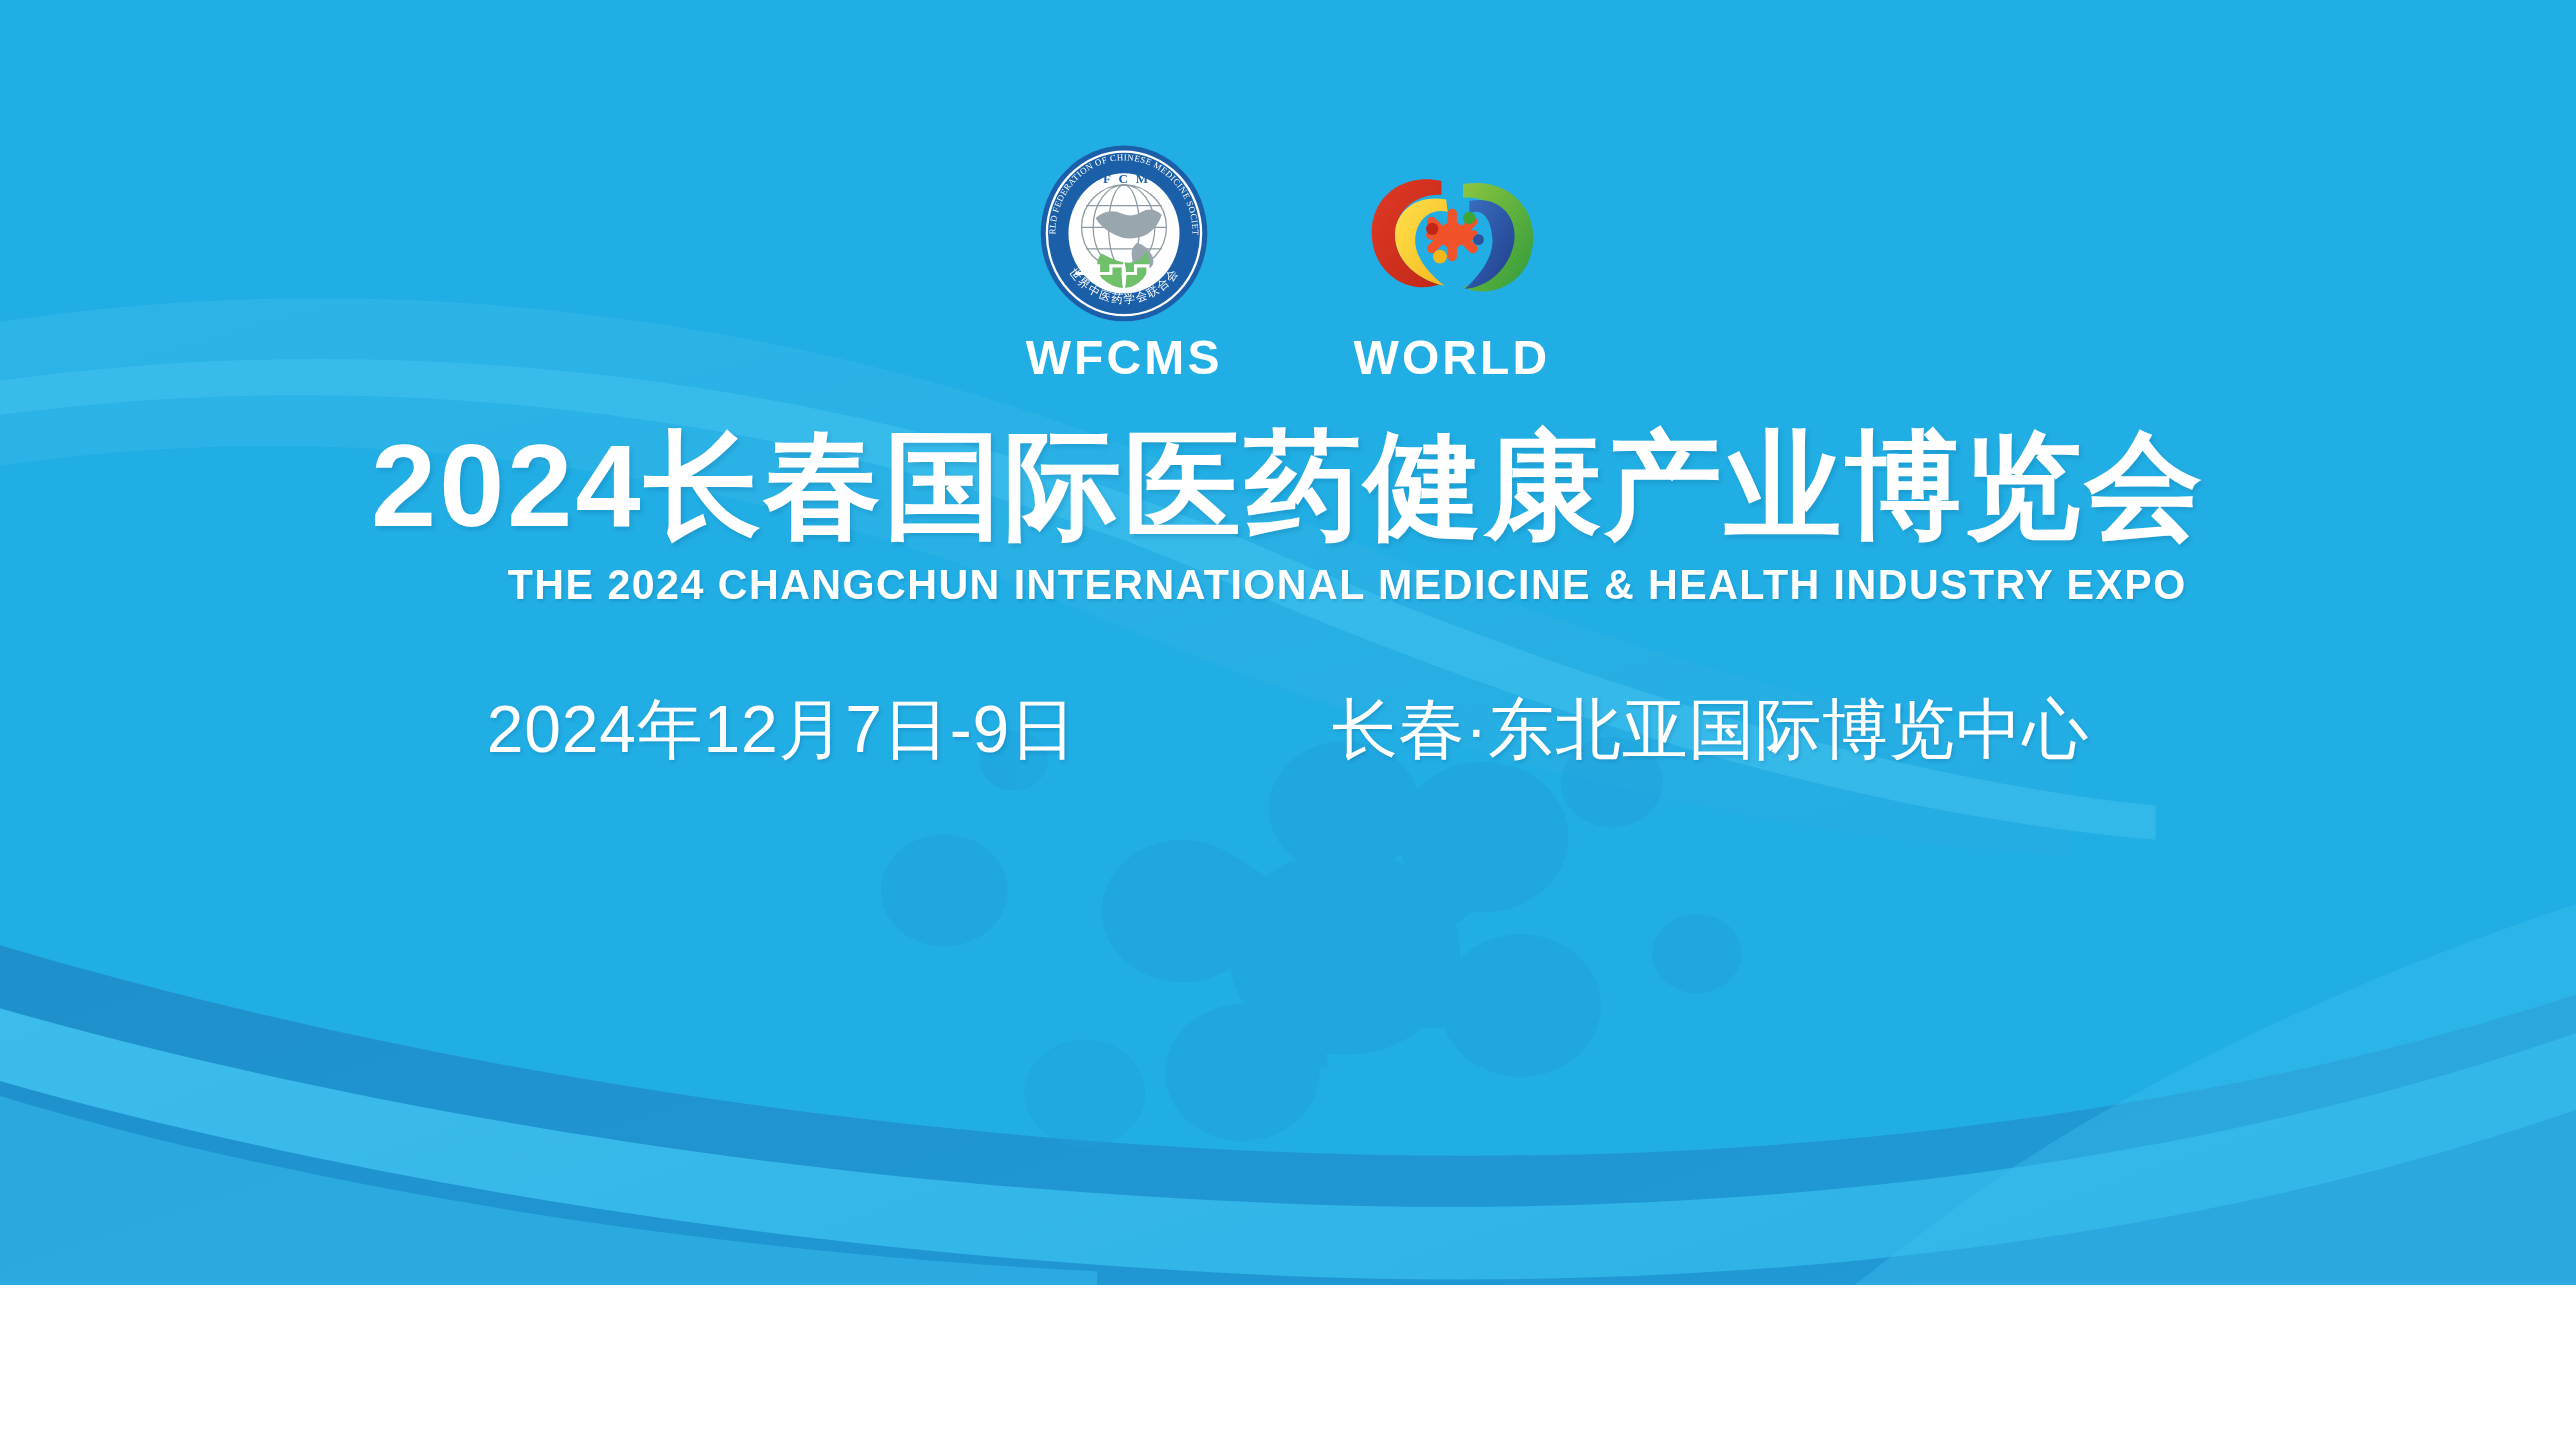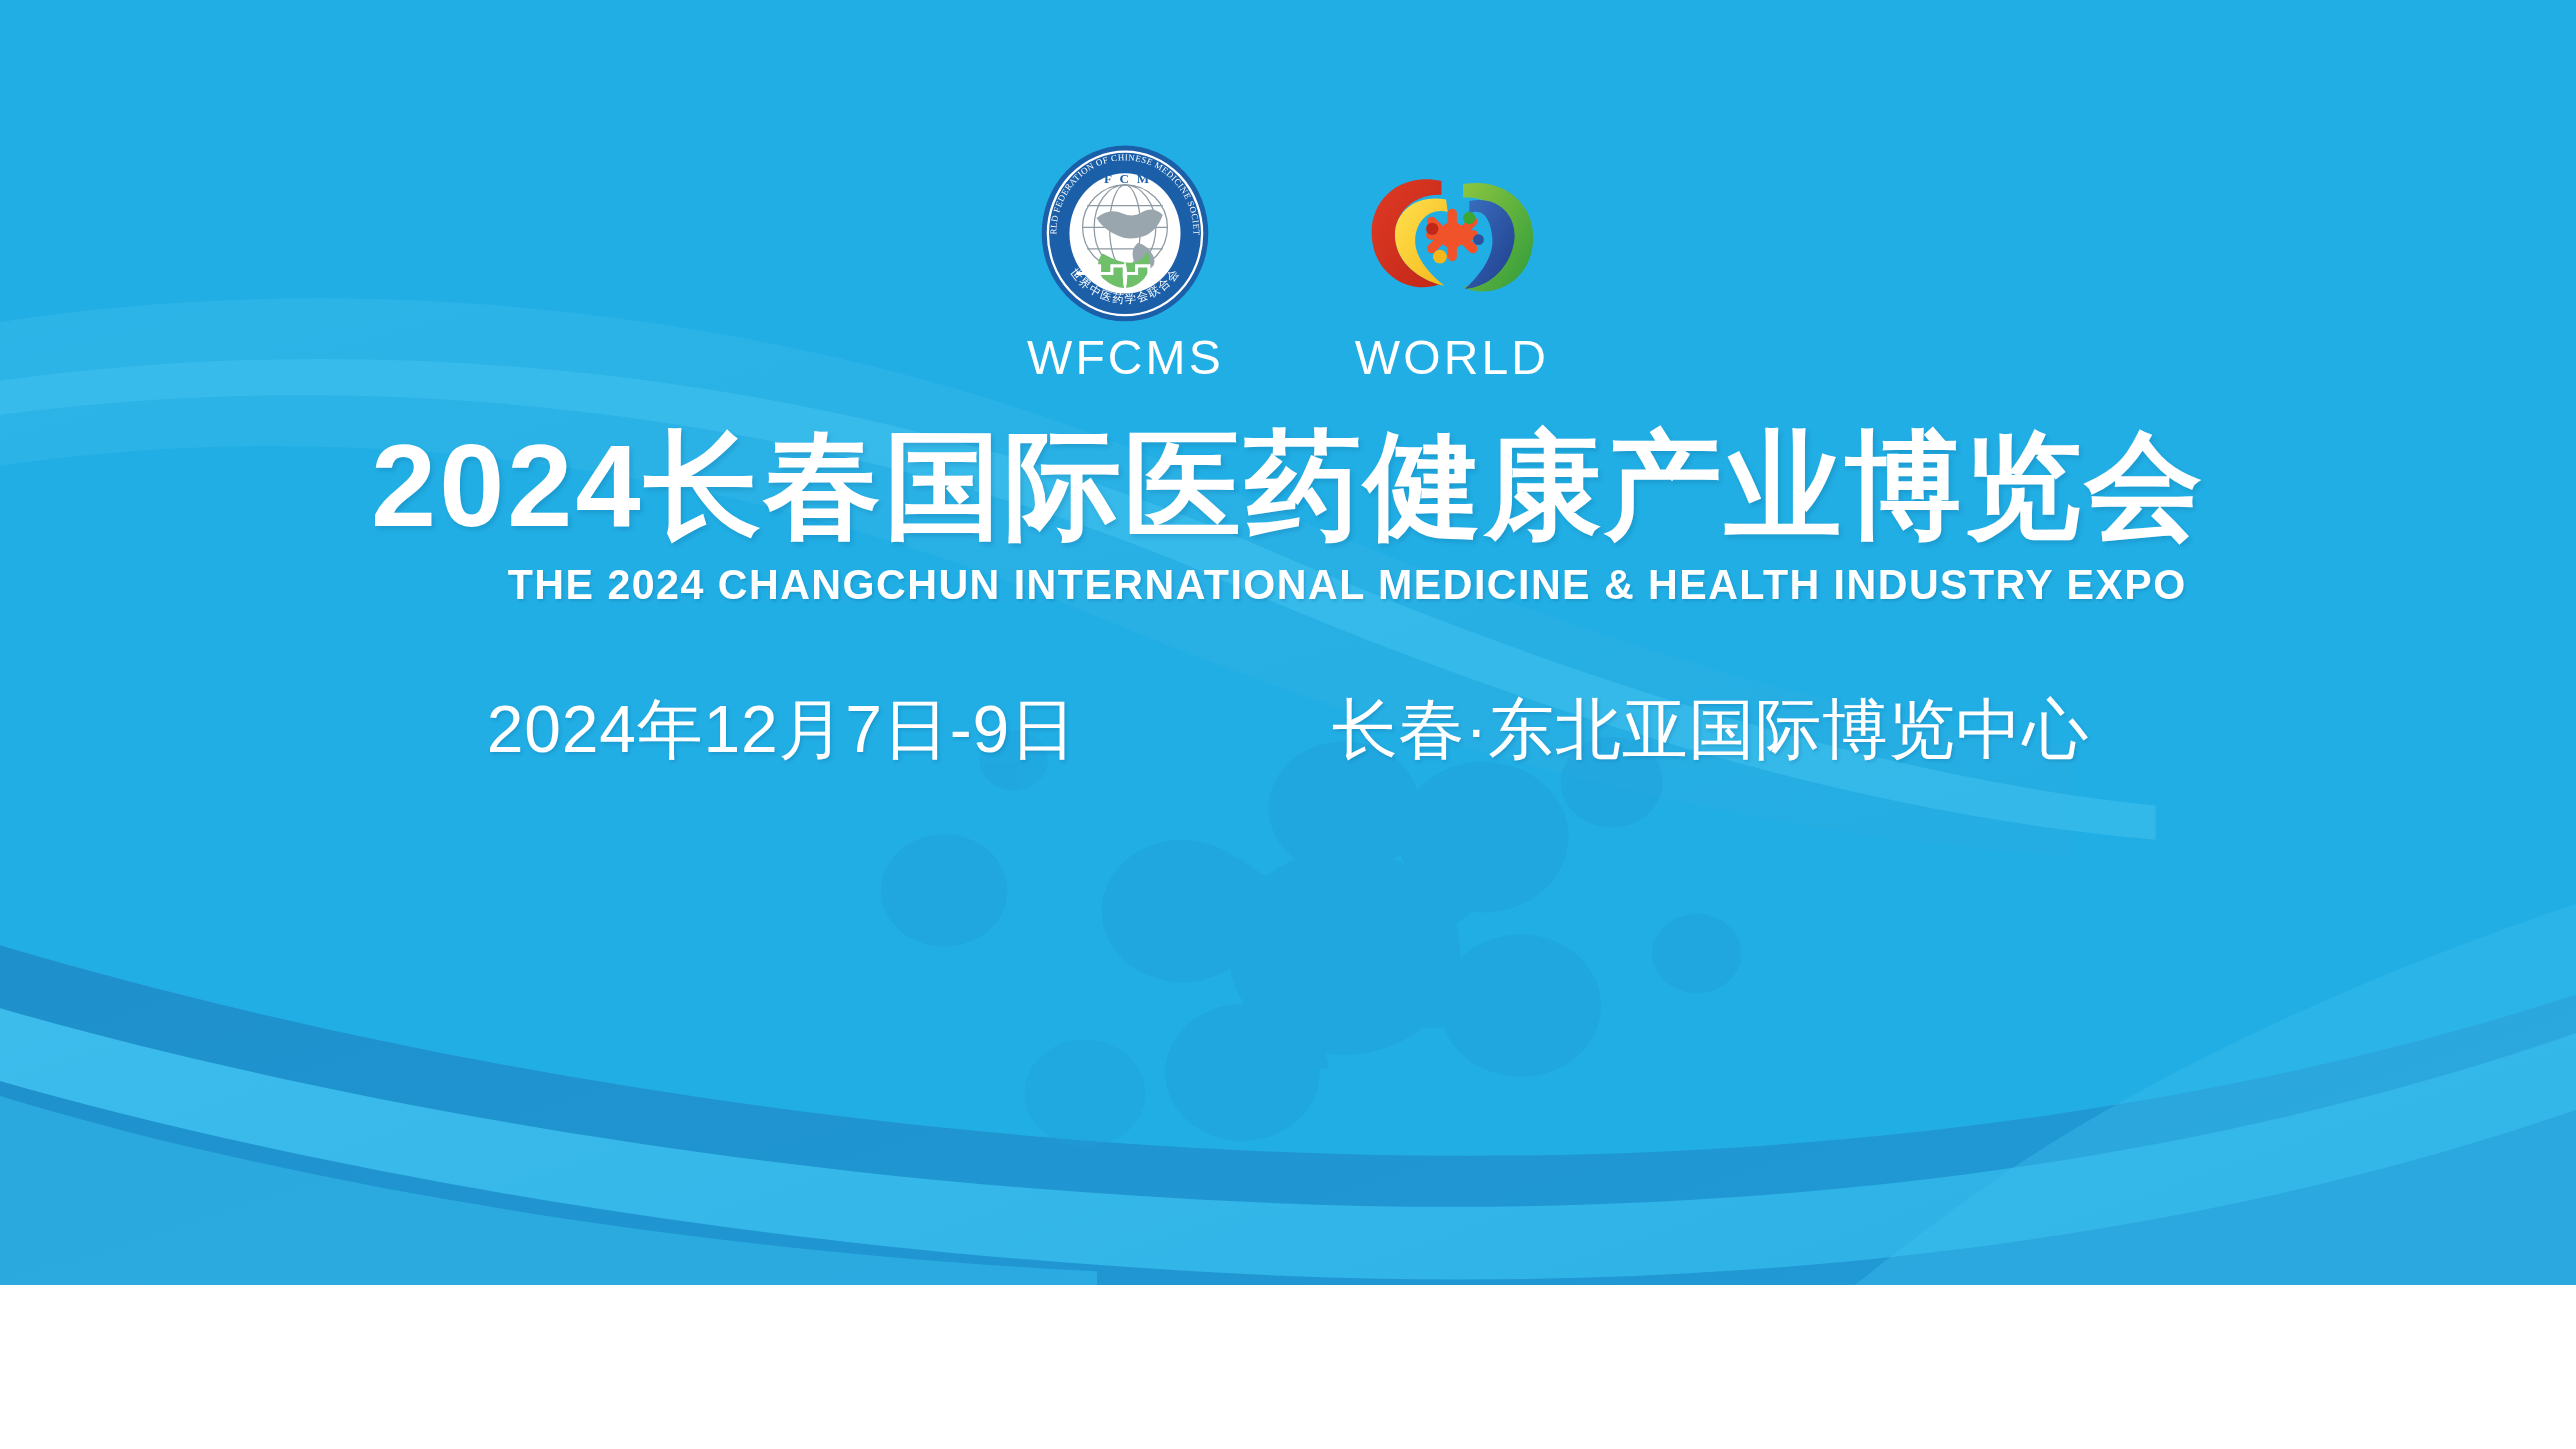--- a/index.html
+++ b/index.html
@@ -39,21 +39,21 @@
   }
   .logo-block {
     display: flex;
     flex-direction: column;
     align-items: center;
   }
   .logo-mark { display: block; }
   .logo-word {
     color: #ffffff;
     font-size: 48px;
-    font-weight: 400;
+    font-weight: 700;
     letter-spacing: 3.1px;
     margin-top: 7.7px;
     line-height: 1;
   }
 
   
   .title-block-1 { margin-top: 37px; text-align: center; }
   .cn-title-1 {
     color: #ffffff;
     font-size: 107px;

